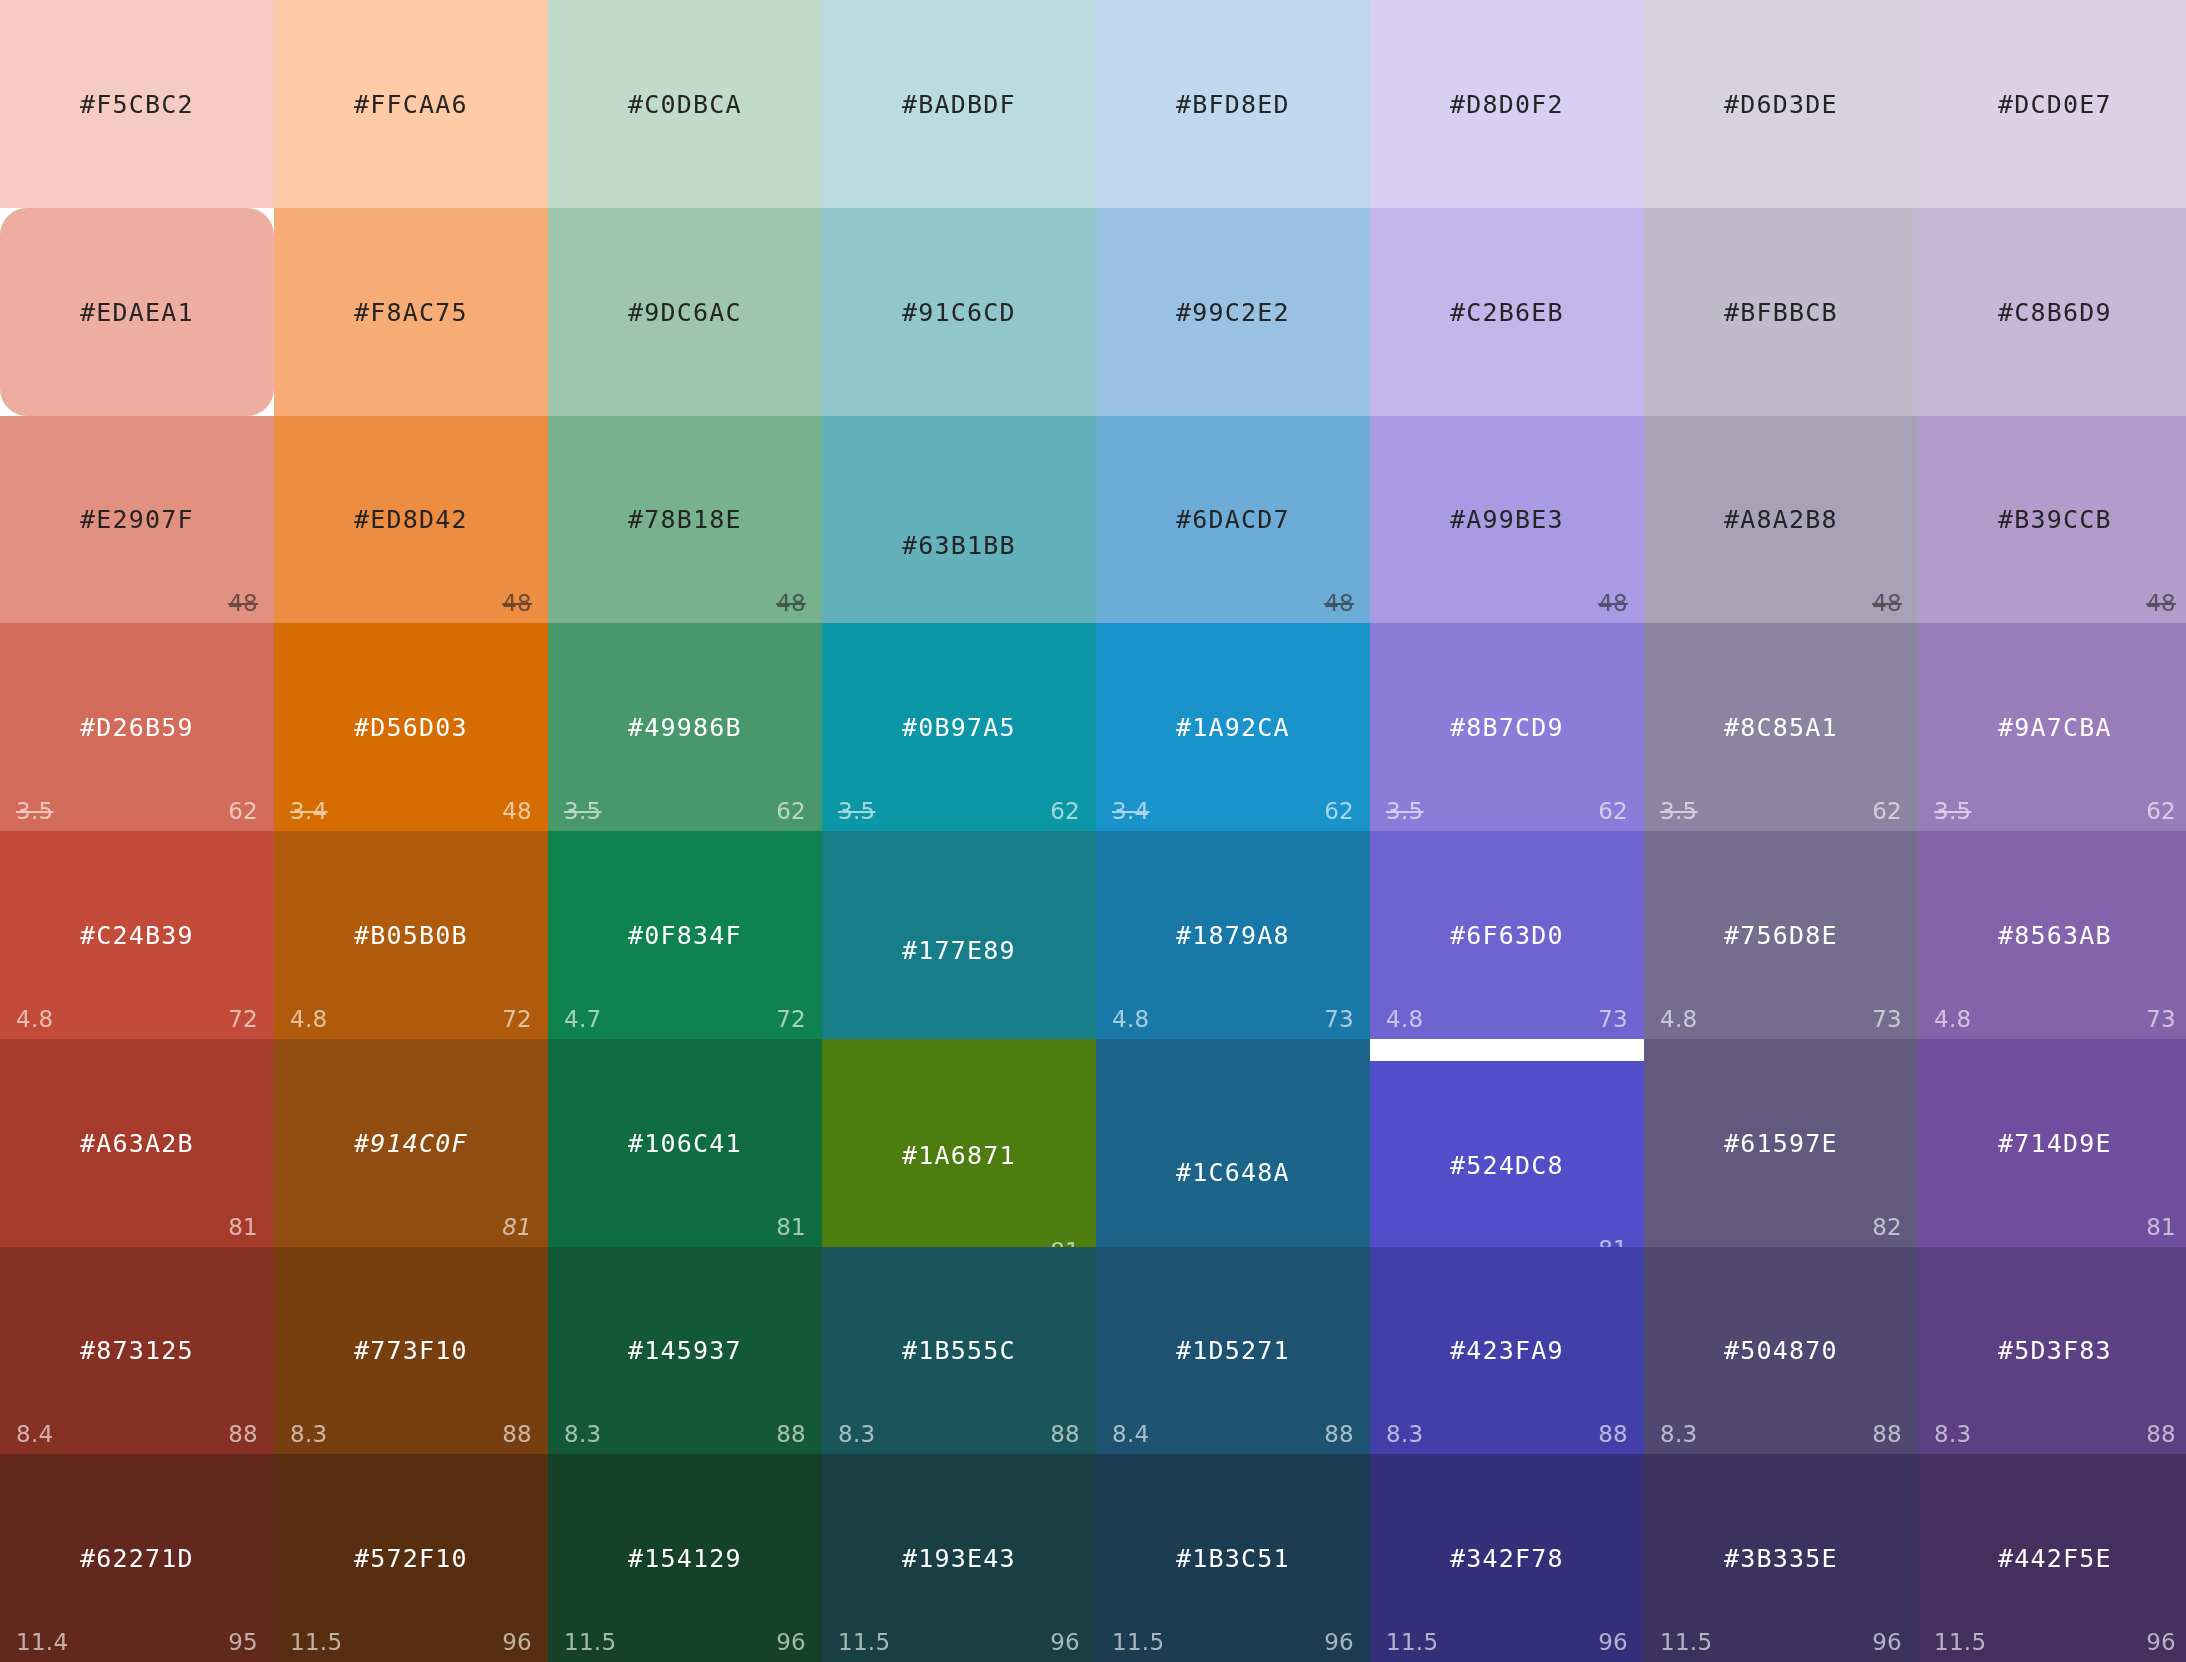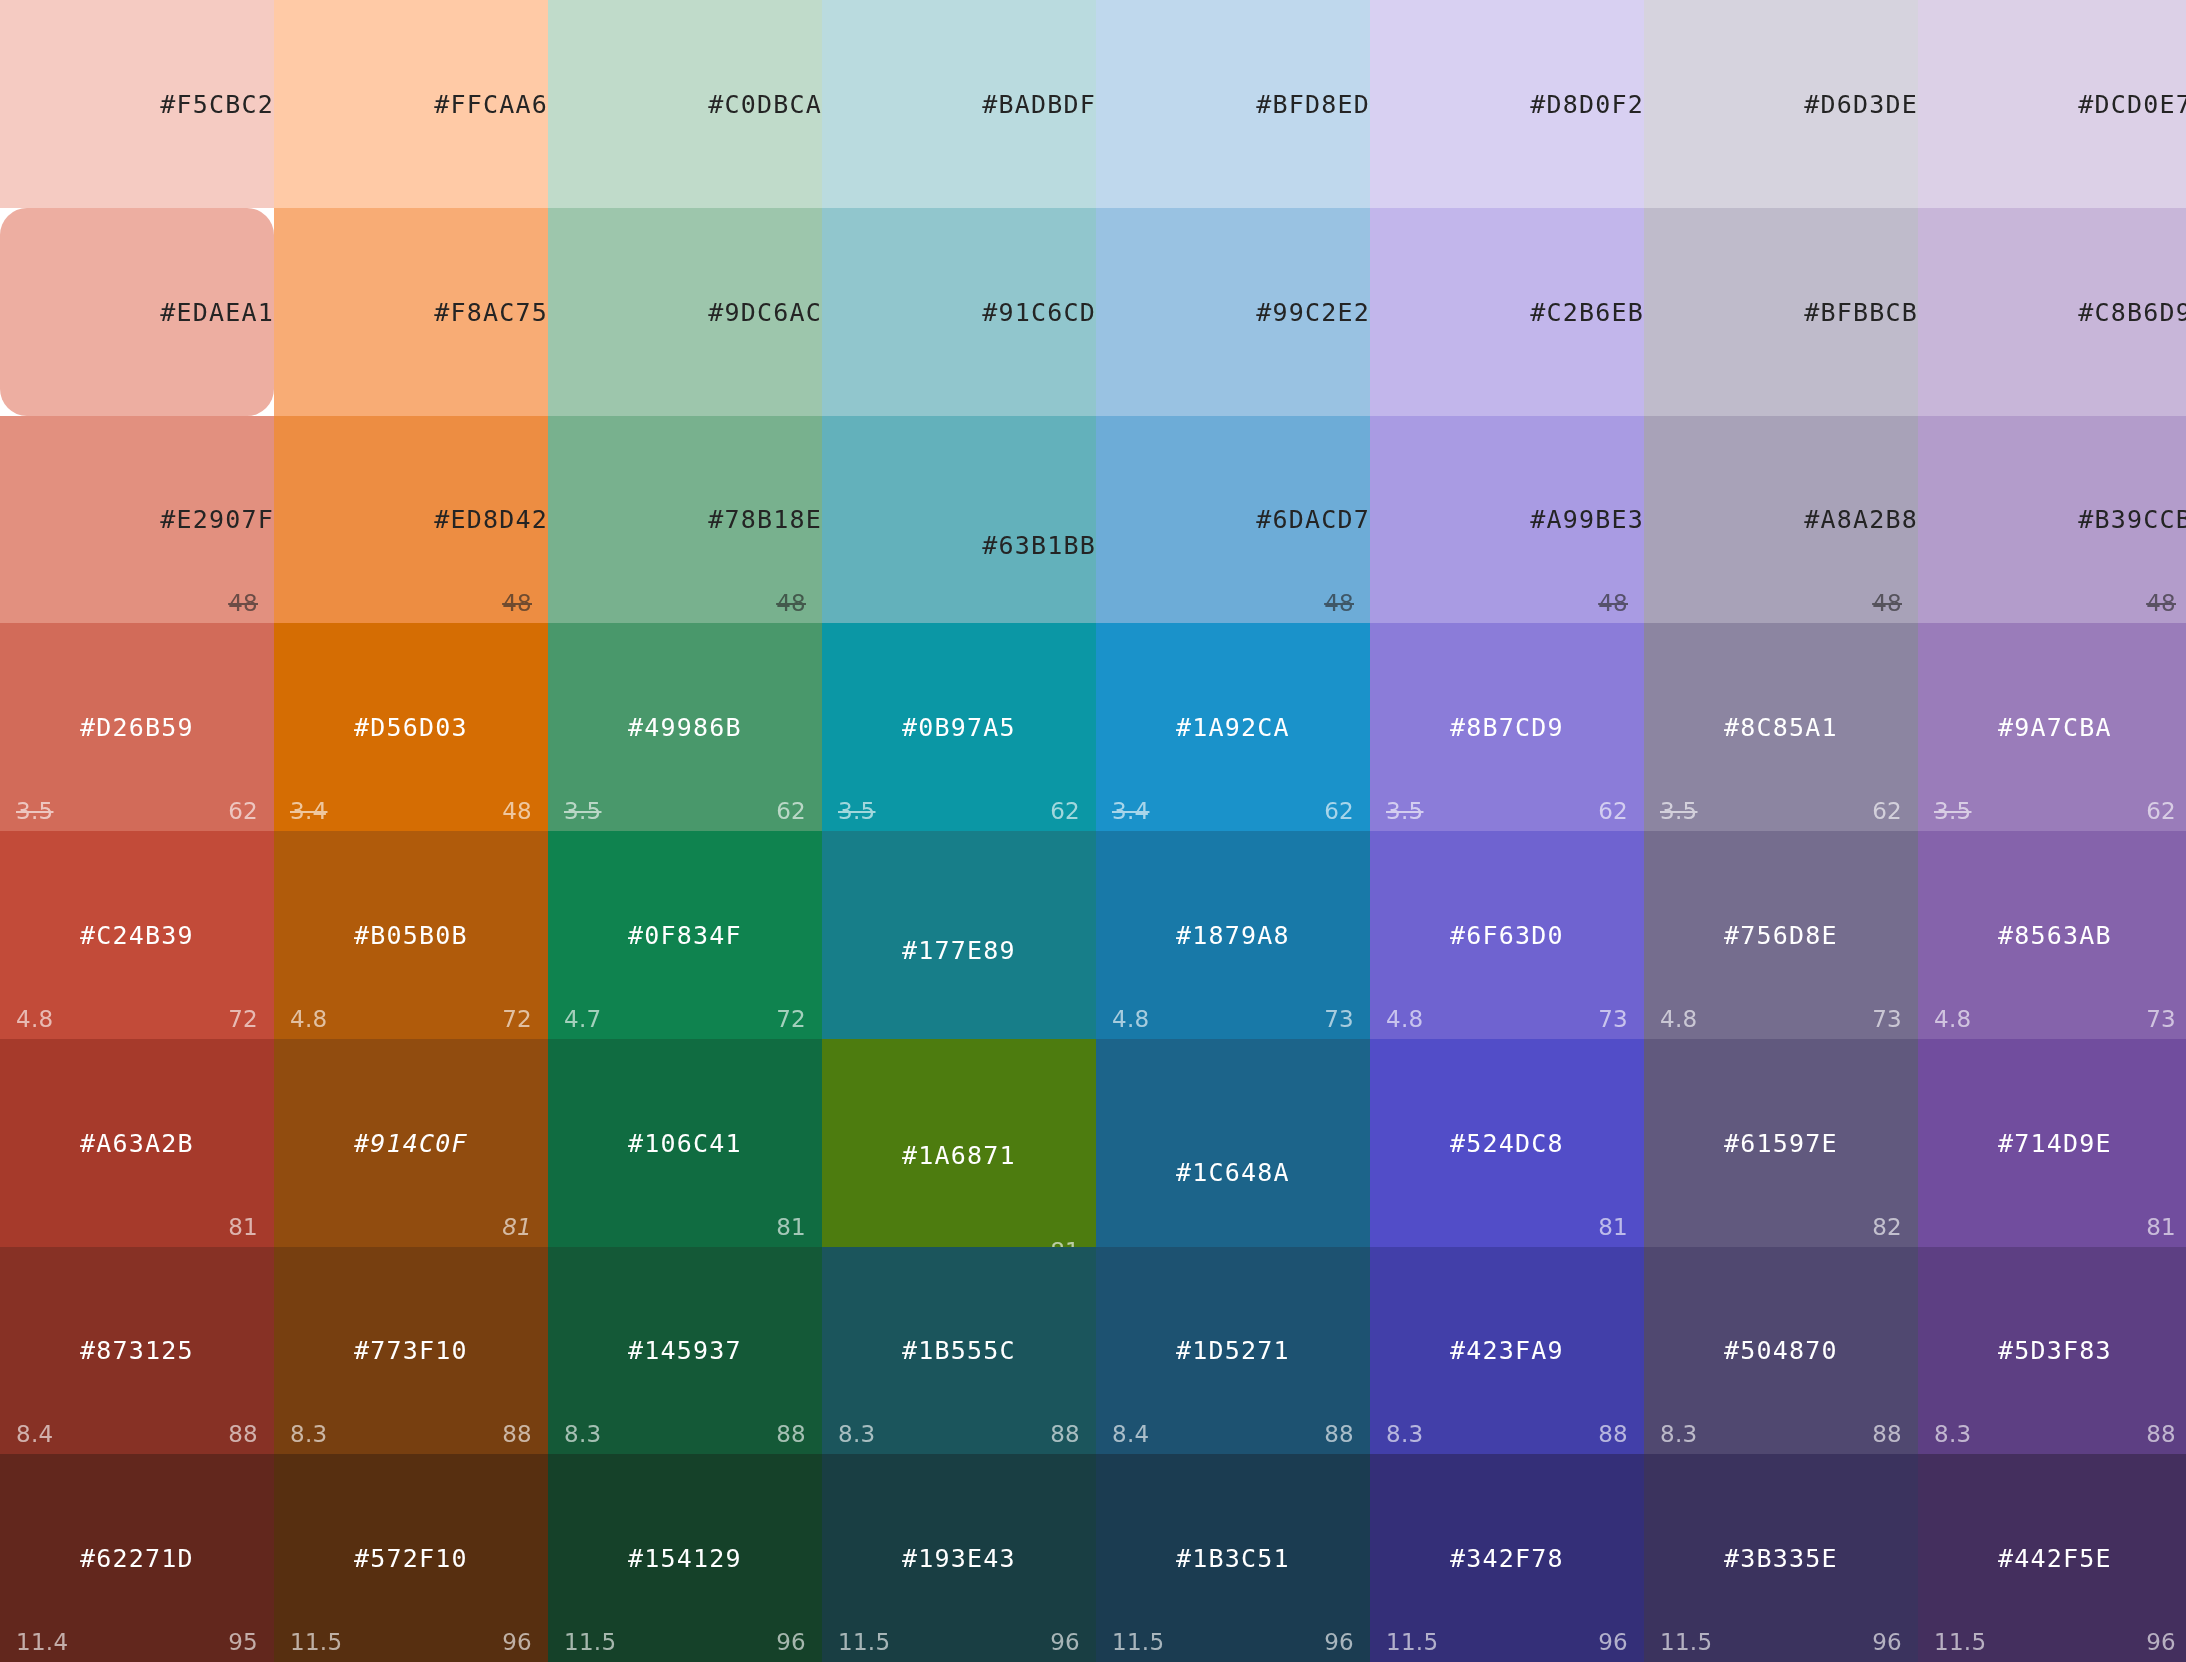--- a/index.html
+++ b/index.html
@@ -58,21 +58,21 @@
   }
   .swatch-meta-left  { left: 16px; }
   .swatch-meta-right { right: 16px; }
 
   .struck {
     text-decoration: line-through;
     text-decoration-thickness: 2px;
   }
 
   
-  .tx-dark  { color: #242424; text-align: right; }
+  .tx-dark  { color: #242424; }
   .tx-light { color: #ffffff; }
 </style>
 </head>
 <body>
 
 <div id="palette-grid" style="grid-auto-rows: 207.75px;">
     <div class="swatch" style="height: 207.75px; background: rgb(245, 203, 194);">
       <div class="swatch-hex tx-dark">#F5CBC2</div>
     </div>
     <div class="swatch" style="height: 207.75px; background: rgb(255, 202, 166);">
@@ -245,21 +245,21 @@
       <div class="swatch-meta-right tx-light">81</div>
     </div>
     <div class="swatch" style="height: 232px; background: #4d7c0f;">
       <div class="swatch-hex tx-light">#1A6871</div>
       <div class="swatch-meta-right tx-light">81</div>
     </div>
     <div class="swatch" style="height: 267px; background: rgb(28, 100, 138);">
       <div class="swatch-hex tx-light">#1C648A</div>
       <div class="swatch-meta-right tx-light">81</div>
     </div>
-    <div class="swatch" style="height: 207.75px; background: rgb(82, 77, 200);">
+    <div class="swatch" style="height: 207.75px; background: rgb(82, 77, 200); margin-top: 22px;">
       <div class="swatch-hex tx-light">#524DC8</div>
       <div class="swatch-meta-right tx-light">81</div>
     </div>
     <div class="swatch" style="height: 207.75px; background: rgb(97, 89, 126);">
       <div class="swatch-hex tx-light">#61597E</div>
       <div class="swatch-meta-right tx-light">82</div>
     </div>
     <div class="swatch" style="height: 207.75px; background: rgb(113, 77, 158);">
       <div class="swatch-hex tx-light">#714D9E</div>
       <div class="swatch-meta-right tx-light">81</div>

